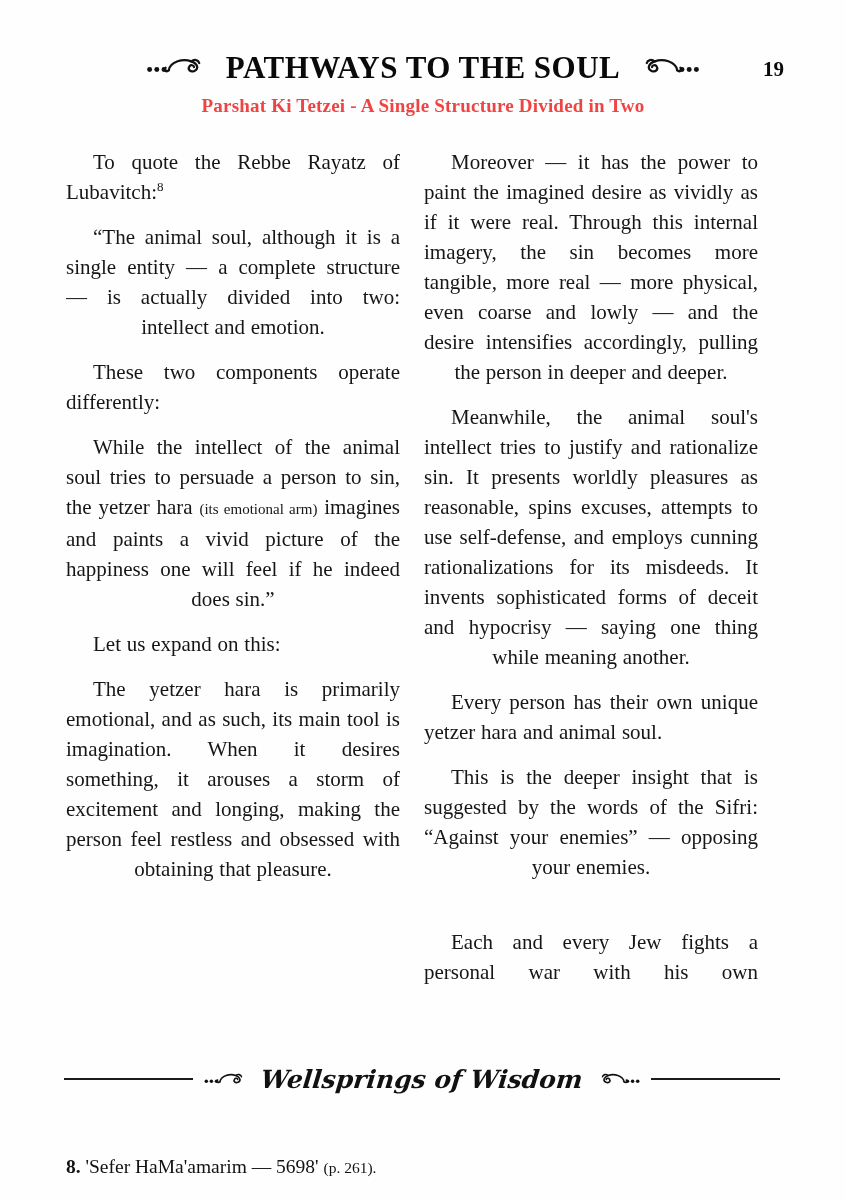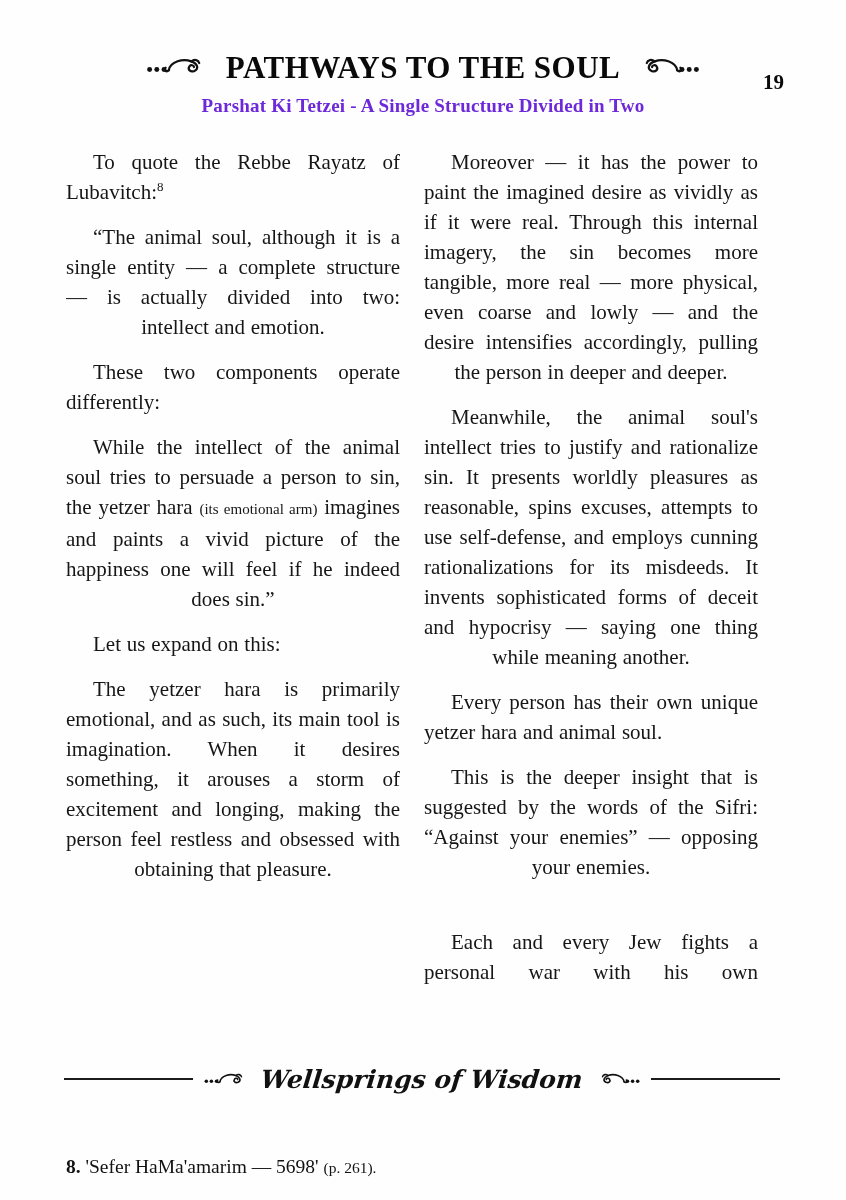--- a/index.html
+++ b/index.html
@@ -25,26 +25,26 @@
   }
   .page-title {
     margin:0;
     font-size:31px; font-weight:bold; color:#0a0a0a;
     letter-spacing:0.5px; white-space:nowrap;
     line-height:1;
   }
   .flourish { height:24px; width:84px; flex:0 0 auto; }
   .flourish.mirrored { transform:scaleX(-1); }
   .page-number {
-    position:absolute; top:70px; right:62px;
+    position:absolute; top:57px; right:62px;
     font-size:21px; font-weight:bold; color:#0a0a0a;
   }
   .subtitle {
     margin:7px 0 0 0;
-    font-size:19px; font-weight:bold; color:#6d28d9;
+    font-size:19px; font-weight:bold; color:#ef4444;
     letter-spacing:0.2px;
   }
 
   
   .columns {
     display:flex; gap:24px;
     margin:30px 66px 0 66px;
     height:908px; overflow:hidden;
   }
   .col { width:334px; }

